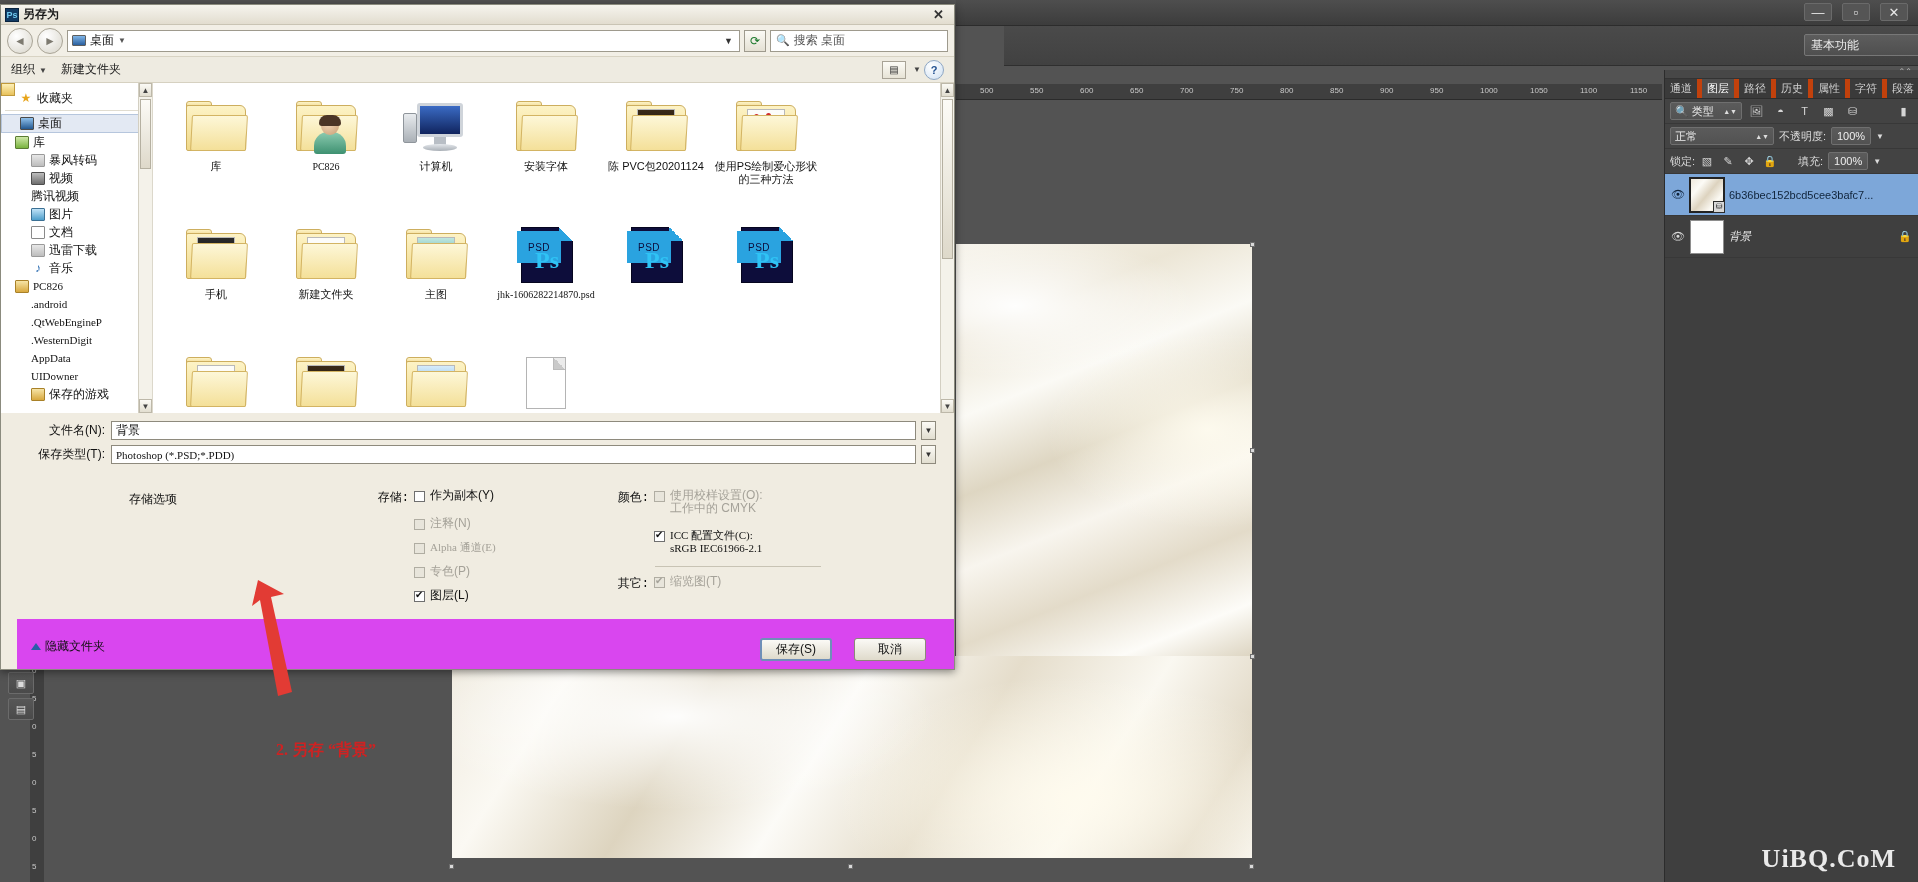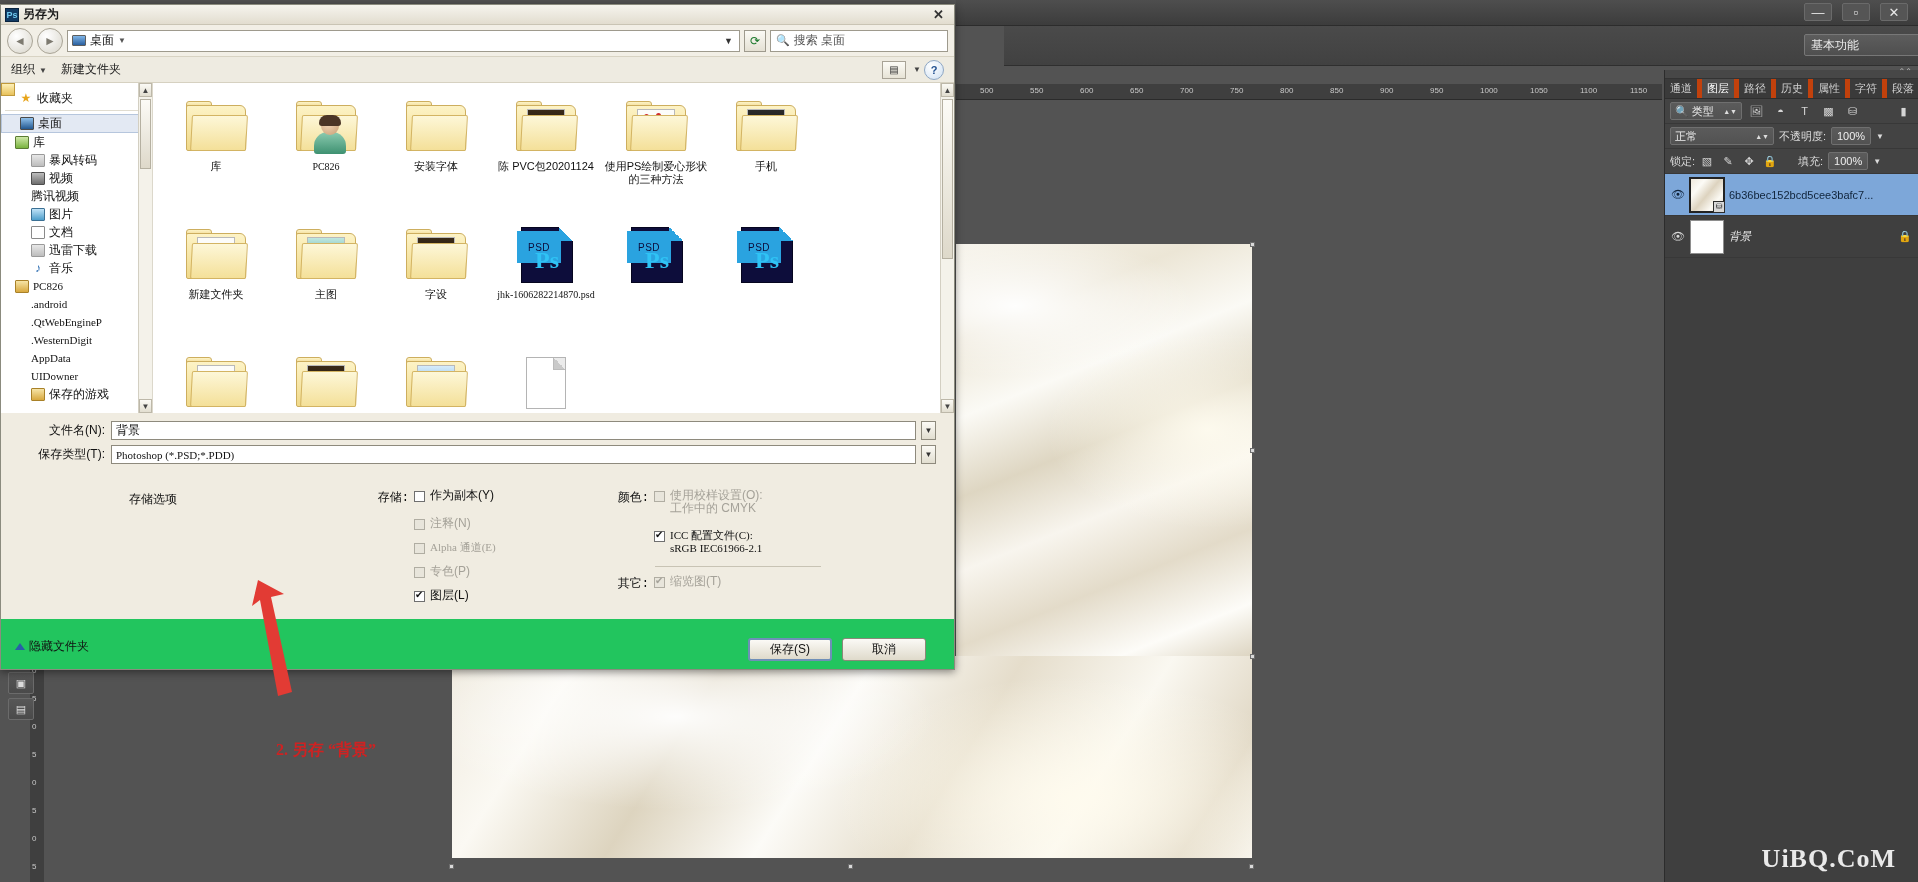--- a/index.html
+++ b/index.html
@@ -435,28 +435,28 @@
     content:"✔"; position:absolute; left:0px; top:-3px; font-size:10px; color:#111;
   }
   .cb.disabled { background:#e8e5db; border-color:#b0ada2; }
   .cb.disabled.checked::after { color:#a5a299; }
   .opt-text { font-size:12px; color:#111; line-height:13px; }
   .opt-text.dim { color:#a5a299; }
   .opt-text.mono { font-family:"Liberation Serif", serif; font-size:11px; }
   .opt-div { height:1px; background:#c8c3b4; margin:4px 0 8px 0; }
 
   
-  #dlg-footer { position:absolute; left:0; right:0; bottom:0; height:50px; background:#22c55e; }
+  #dlg-footer { position:absolute; left:16px; right:0; bottom:0; height:50px; background:#d946ef; }
   #hide-folders {
     position:absolute; left:14px; bottom:14px; display:flex; align-items:center; gap:4px;
     font-size:12px; color:#111;
   }
   #hide-folders .tri { width:0;height:0;border-left:5px solid transparent;border-right:5px solid transparent;border-bottom:7px solid #2a5ea8; }
   .dlg-btn {
-    position:absolute; bottom:8px; width:84px; height:23px;
+    position:absolute; bottom:8px; width:72px; height:23px;
     background:linear-gradient(#fbfaf6,#dfdacb); border:1px solid #8c8879;
     border-radius:3px; font-size:12px; color:#111;
     display:flex; align-items:center; justify-content:center;
   }
   .dlg-btn.primary { border:2px solid #6f8fb8; }
   #btn-save { right:122px; }
   #btn-cancel { right:28px; }
 
   
   #annot-arrow { position:absolute; left:250px; top:578px; width:130px; height:120px; pointer-events:none; }
@@ -746,20 +746,31 @@
               <div class="person">
                   <div class="body"></div>
                   <div class="head"></div>
                   <div class="hair"></div>
                 </div>
             </div>
           </div>
           <div class="file-label mono">PC826</div>
         </div>
 
+        <div class="file-cell">
+          <div class="fi">
+            <div class="monitor">
+                <div class="tower"></div>
+                <div class="screen"></div>
+                <div class="stand"></div>
+                <div class="base"></div>
+              </div>
+          </div>
+          <div class="file-label">计算机</div>
+        </div>
 
 
         <div class="file-cell">
           <div class="fi">
             <div class="folder">
                 <div class="tab"></div>
                 <div class="back"></div>
                 <div class="front"></div>
               </div>
           </div>
@@ -824,31 +835,20 @@
             <div class="folder">
                 <div class="tab"></div>
                 <div class="back"></div>
                 <div class="content teal"></div>
                 <div class="front"></div>
               </div>
           </div>
           <div class="file-label">主图</div>
         </div>
 
-        <div class="file-cell">
-          <div class="fi">
-            <div class="folder">
-                <div class="tab"></div>
-                <div class="back"></div>
-                <div class="content dark"></div>
-                <div class="front"></div>
-              </div>
-          </div>
-          <div class="file-label">字设</div>
-        </div>
 
         <div class="file-cell">
           <div class="fi">
             <div class="psd">
                 <div class="sheet"></div>
                 <div class="fold"></div>
                 <div class="badge">PSD</div>
                 <div class="ps">Ps</div>
               </div>
           </div>

